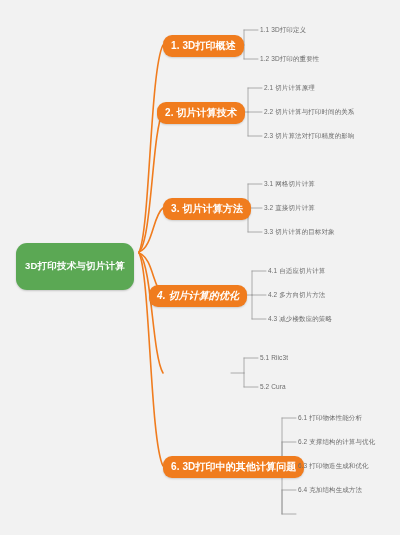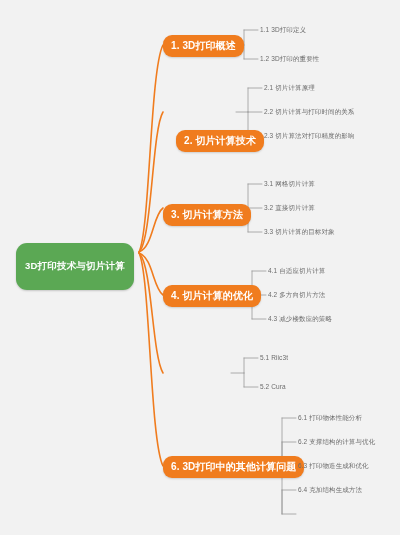--- a/index.html
+++ b/index.html
@@ -88,47 +88,47 @@
   <div class="node l1-node" style="left:163px; top:35px;">
     <span>1. 3D打印概述</span>
   </div>
   <div class="node l2-node" style="left:259px; top:24px;">
     <span>1.1 3D打印定义</span>
   </div>
   <div class="node l2-node" style="left:259px; top:53px;">
     <span>1.2 3D打印的重要性</span>
   </div>
 
-  <div class="node l1-node" style="left:176px; top:102px;margin-top:28px;">
+  <div class="node l1-node" style="left:157px; top:102px;">
     <span>2. 切片计算技术</span>
   </div>
   <div class="node l2-node" style="left:263px; top:82px;">
     <span>2.1 切片计算原理</span>
   </div>
   <div class="node l2-node" style="left:263px; top:106px;">
     <span>2.2 切片计算与打印时间的关系</span>
   </div>
   <div class="node l2-node" style="left:263px; top:130px;">
     <span>2.3 切片算法对打印精度的影响</span>
   </div>
 
-  <div class="node l1-node" style="left:163px; top:204px;text-align:center;">
+  <div class="node l1-node" style="left:163px; top:198px;text-align:center;">
     <span>3. 切片计算方法</span>
   </div>
   <div class="node l2-node" style="left:263px; top:178px;">
     <span>3.1 网格切片计算</span>
   </div>
   <div class="node l2-node" style="left:263px; top:202px;">
     <span>3.2 直接切片计算</span>
   </div>
   <div class="node l2-node" style="left:263px; top:226px;">
     <span>3.3 切片计算的目标对象</span>
   </div>
 
-  <div class="node l1-node" style="left:163px; top:285px;">
+  <div class="node l1-node" style="left:149px; top:285px;font-style:italic;">
     <span>4. 切片计算的优化</span>
   </div>
   <div class="node l2-node" style="left:267px; top:265px;">
     <span>4.1 自适应切片计算</span>
   </div>
   <div class="node l2-node" style="left:267px; top:289px;">
     <span>4.2 多方向切片方法</span>
   </div>
   <div class="node l2-node" style="left:267px; top:313px;">
     <span>4.3 减少楼数应的策略</span>

